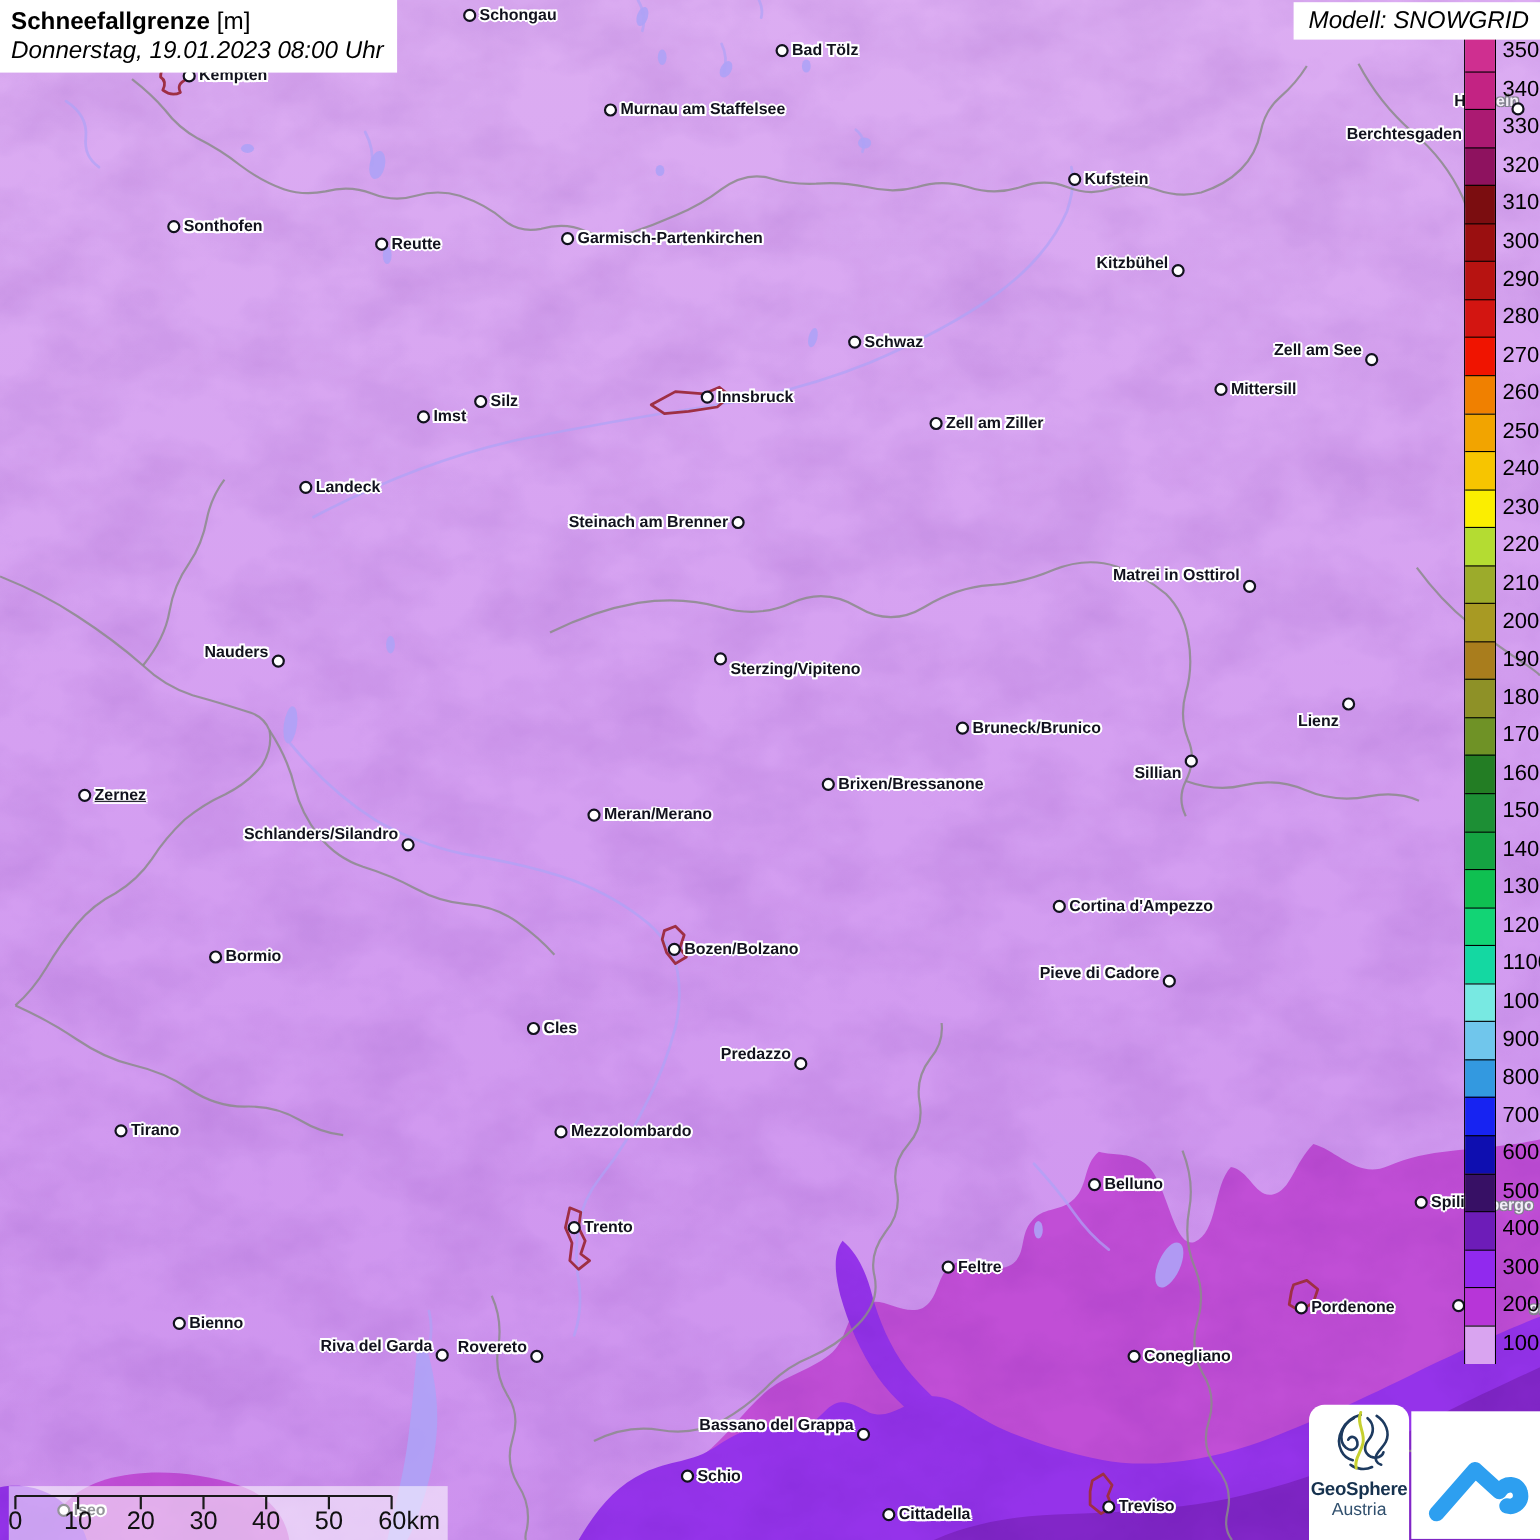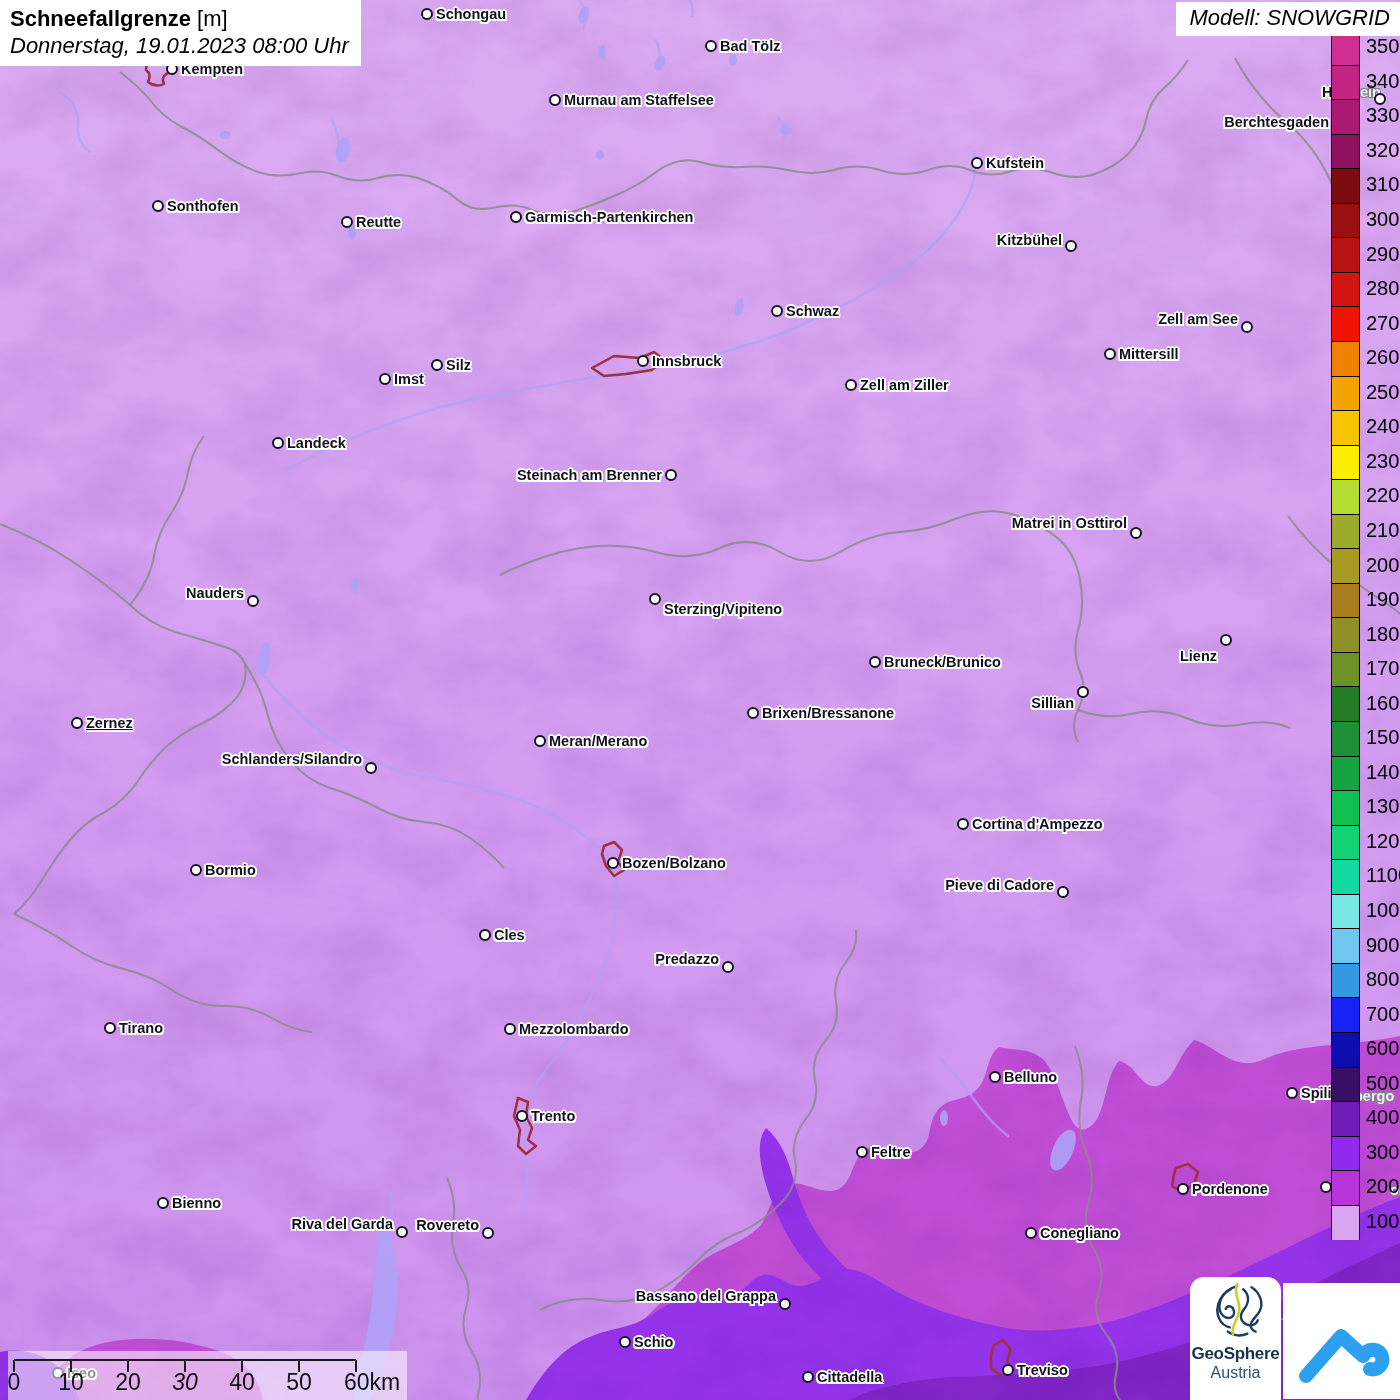--- a/index.html
+++ b/index.html
@@ -297,21 +297,21 @@
 
   <div id="model-box" class="panel">Modell: SNOWGRID</div>
 
   <div id="scale-bar" style="left: 8px; top: 1351px; width: 399px; height: 49px;">
       <svg width="399" height="49">
         <path d="M6 9 H348 M6 9 V21 M63 9 V21 M120 9 V21 M177 9 V21 M234 9 V21 M291 9 V21 M348 9 V21" stroke="#1a1a1a" stroke-width="2" fill="none"></path>
       </svg>
       <span class="scale-num" style="left: 6px;">0</span>
       <span class="scale-num" style="left: 63px;">10</span>
       <span class="scale-num" style="left: 120px;">20</span>
-      <span class="scale-num" style="left: 177px; font-style: italic;">30</span>
+      <span class="scale-num" style="left: 177px;">30</span>
       <span class="scale-num" style="left: 234px;">40</span>
       <span class="scale-num" style="left: 291px;">50</span>
       <span class="scale-num" style="left: 364px;">60km</span>
     </div>
 
   <div id="geosphere-box" class="logo-box">
     <svg width="62" height="62" viewBox="0 0 60 60">
       <g fill="none" stroke="#1d3a5f" stroke-width="2.3" stroke-linecap="round">
         <path d="M25 7 C 13 13 11 27 18 33 C 23 37 29 34 28 28 C 27 23 22 22 20 26"></path>
         <path d="M31 4 C 16 8 8 24 14 36 C 16 40 20 43 24 44"></path>

